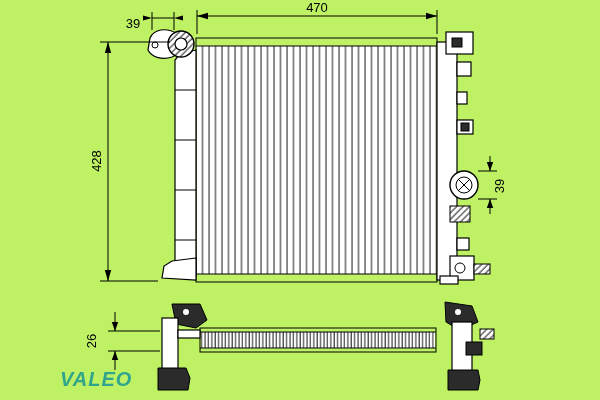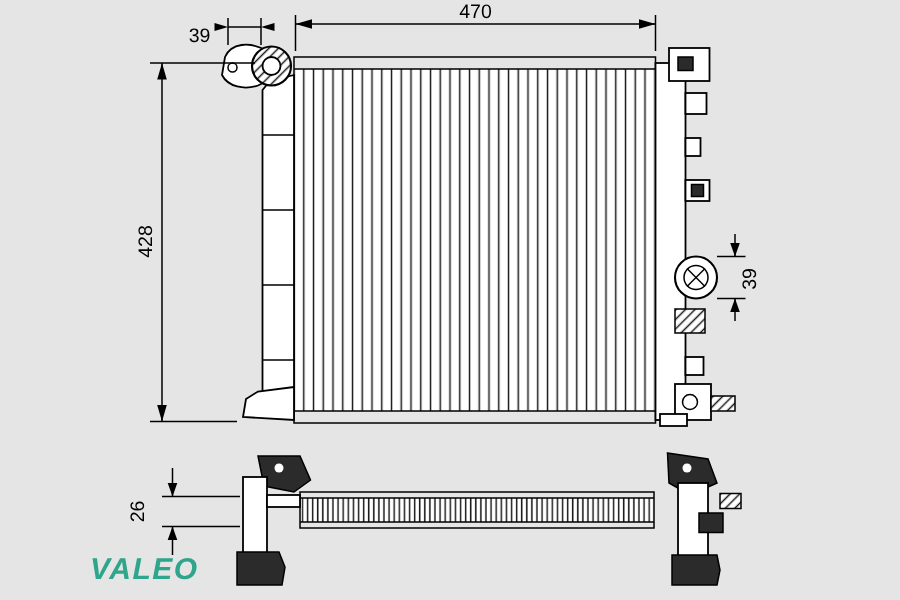--- a/index.html
+++ b/index.html
@@ -5,21 +5,21 @@
   html, body {
     margin: 0;
     padding: 0;
     background: #ffffff;
     font-family: "Liberation Sans", sans-serif;
   }
   .stage {
     position: relative;
     width: 600px;
     height: 400px;
-    background: #e5e5e5;
+    background: #bef264;
     overflow: hidden;
   }
   svg { display: block; }
   .dim-label {
     font-family: "Liberation Sans", sans-serif;
     font-size: 13px;
     fill: #000000;
   }
   .logo-text {
     font-family: "Liberation Sans", sans-serif;

